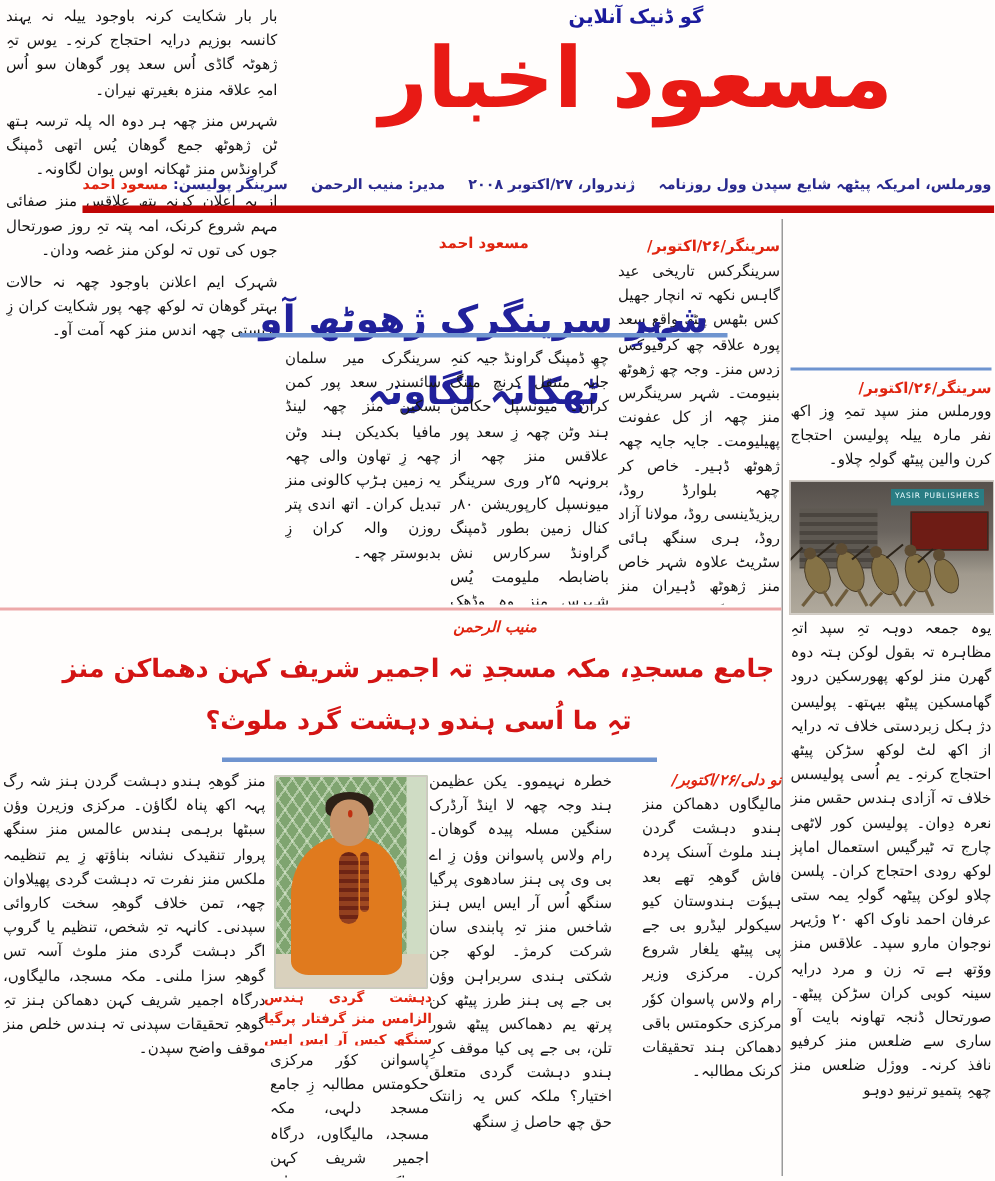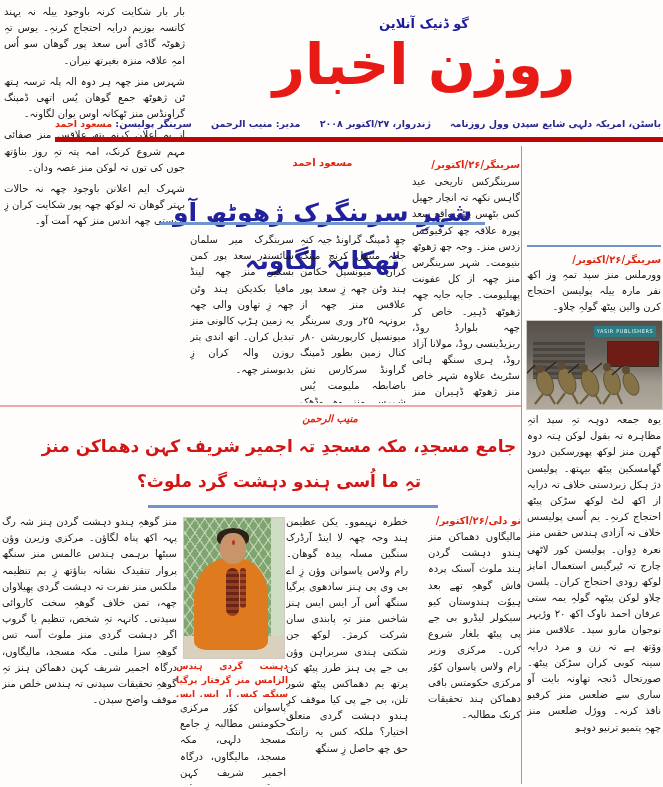--- a/index.html
+++ b/index.html
@@ -47,34 +47,34 @@
           background:repeating-linear-gradient(180deg,#6e2414 0 3px,#93401f 3px 6px);}
   .photo2 .beads2{position:absolute;left:56px;top:50px;width:6px;height:40px;border-radius:4px;
           background:repeating-linear-gradient(180deg,#7a2d18 0 3px,#a04a22 3px 6px);}
   .caption{color:#e02510;font-weight:bold;font-size:9px;line-height:1.55;text-align:justify;overflow:hidden;}
 </style>
 </head>
 <body>
 
 <div class="page">
 
-  <div class="abs" style="left:185px;top:16px;width:478px;">
+  <div class="abs" style="left:185px;top:4px;width:478px;">
     <div class="masthead-tagline">گو ڈنیک آنلاین</div>
-    <div class="masthead-title">روزن اخبار</div>
+    <div class="masthead-title">مسعود اخبار</div>
   </div>
 
   <div class="abs body-text" style="left:4px;top:4px;width:181px;height:430px;">
     <p class="para">بار بار شکایت کرنہ باوجود ییلہ نہ یہند کانسہ بوزیم درایہ احتجاج کرنہِ۔ یوس تہِ ژھوٹہ گاڈی اُس سعد پور گوھان سو اُس امہِ علاقہ منزہ بغیرتھ نیران۔</p>
     <p class="para">شہرس منز چھہ ہر دوہ الہ پلہ ترسہ ہتھ ٹن ژھوٹھ جمع گوھان یُس اتھی ڈمپنگ گراونڈس منز ٹھکانہ اوس یوان لگاونہ۔</p>
-    <p class="para">از یہ اعلان کرنہ یتھ علاقس منز صفائی مہم شروع کرنک، امہ پتہ تہِ روز بناؤتھ جوں کی توں تہ لوکن منز غصہ ودان۔</p>
+    <p class="para">از یہ اعلان کرنہ یتھ علاقس منز صفائی مہم شروع کرنک، امہ پتہ تہِ روز صورتحال جوں کی توں تہ لوکن منز غصہ ودان۔</p>
     <p class="para">شہرک ایم اعلانن باوجود چھہ نہ حالات بہتر گوھان تہ لوکھ چھہ پور شکایت کران زِ بدبستی چھہ اندس منز کھہ آمت آو۔</p>
   </div>
 
   <div class="abs infobar" style="left:55px;top:112px;width:606px;height:22px;">
-    <span>باسٹن، امریکہ دلہی شایع سپدن وول روزنامہ</span>
+    <span>وورملس، امریکہ پیٹھہ شایع سپدن وول روزنامہ</span>
     <span>ژندروار، ۲۷/اکتوبر ۲۰۰۸</span>
     <span>مدیر: منیب الرحمن</span>
     <span>
       <span>سرینگر پولیسن:</span>
       <span style="color:#e02510;">مسعود احمد</span>
     </span>
   </div>
   <div class="abs red-rule" style="left:55px;top:137px;width:608px;height:5px;"></div>
 
   <div class="abs vrule" style="left:521px;top:146px;width:1px;height:638px;"></div>
@@ -135,21 +135,21 @@
   <div class="abs body-text" style="left:190px;top:232px;width:104px;height:171px;">سرینگرک میر سلمان سائسندر سعد پور کمن بسکین منز چھہ لینڈ مافیا بکدیکن ہند وٹن چھہ زِ تھاون والی چھہ یہ زمین ہڑپ کالونی منز تبدیل کران۔ اتھ اندی پتر روزن والہ کران زِ بدبوستر چھہ۔</div>
 
   <div class="abs pink-rule" style="left:0px;top:405px;width:521px;height:2px;"></div>
 
   <div class="abs byline" style="left:200px;top:413px;width:260px;font-style:italic;">منیب الرحمن</div>
   <div class="abs red-head" style="left:38px;top:429px;width:482px;font-size:17px;line-height:2.05;">
     <div>جامع مسجدِ، مکہ مسجدِ تہ اجمیر شریف کہن دھماکن منز تہِ ما اُسی ہندو دہشت گرد ملوث؟</div>
   </div>
   <div class="abs blue-underline" style="left:148px;top:505px;width:290px;"></div>
 
-  <div class="abs dateline" style="left:428px;top:514px;width:93px;">نو دلی/۲۶/اکتوبر/</div>
+  <div class="abs dateline" style="left:428px;top:514px;width:93px;font-style:italic;">نو دلی/۲۶/اکتوبر/</div>
   <div class="abs body-text" style="left:428px;top:529px;width:93px;height:256px;">مالیگاوں دھماکن منز ہندو دہشت گردن ہند ملوث آسنک پردہ فاش گوھہِ تھے بعد ہیوٗت ہندوستان کیو سیکولر لیڈرو بی جے پی پیٹھ یلغار شروع کرن۔ مرکزی وزیر رام ولاس پاسوان کوٗر مرکزی حکومتس باقی دھماکن ہند تحقیقات کرنک مطالبہ۔</div>
   <div class="abs body-text" style="left:286px;top:514px;width:122px;height:271px;">خطرہ نہیموو۔ یکن عظیمن ہند وجہ چھہ لا اینڈ آرڈرک سنگین مسلہ پیدہ گوھان۔ رام ولاس پاسوانن وؤن زِ اے بی وی پی ہنز سادھوی پرگیا سنگھ اُس آر ایس ایس ہنز شاخس منز تہِ پابندی سان شرکت کرمژ۔ لوکھ جن شکتی ہندی سربراہن وؤن بی جے پی ہنز طرز پیٹھ کن پرتھ یم دھماکس پیٹھ شور تلن، بی جے پی کیا موقف کرِ ہندو دہشت گردی متعلق اختیار؟ ملکہ کس یہ زانتک حق چھ حاصل زِ سنگھ</div>
 
   <div class="abs photo2" style="left:183px;top:517px;width:100px;height:140px;">
     <div class="edge"></div>
     <div class="floor"></div>
     <div class="robe"></div>
     <div class="hair"></div>
     <div class="face"></div>
     <div class="tilak"></div>

